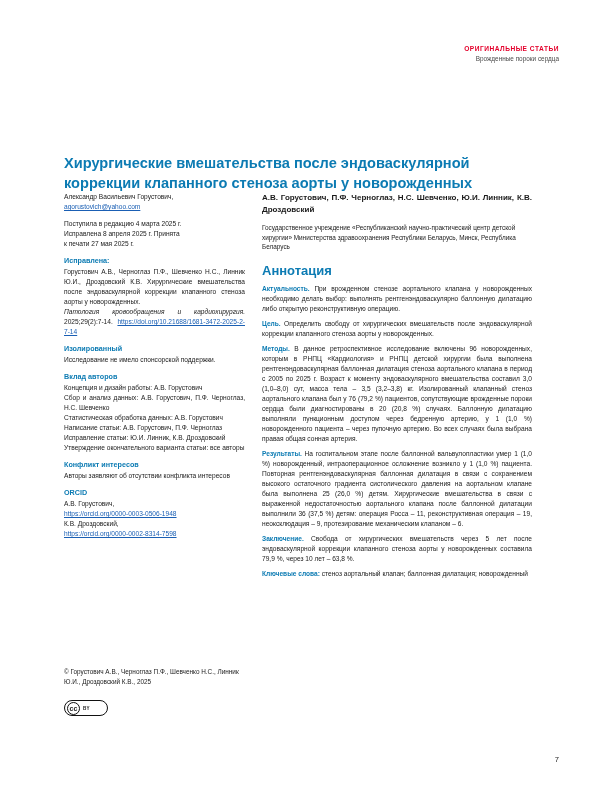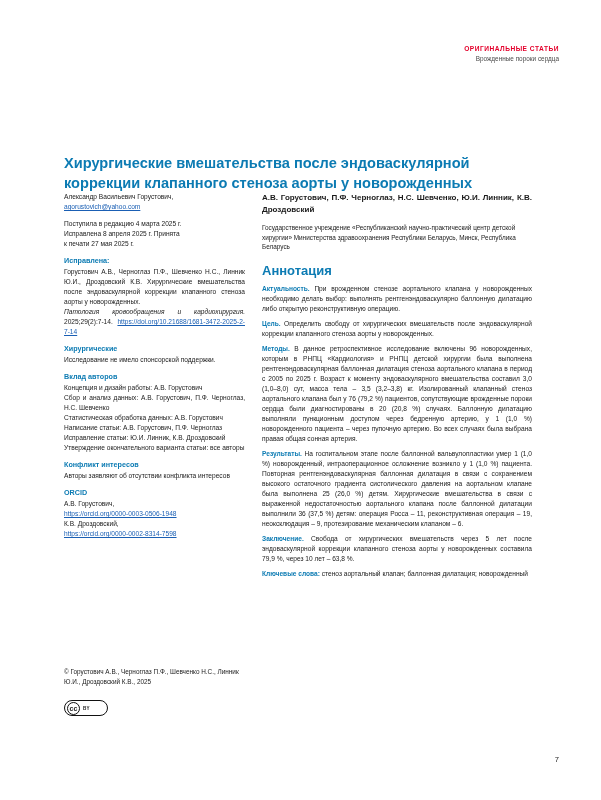--- a/index.html
+++ b/index.html
@@ -181,21 +181,21 @@
 
     <div class="blk">
       <p class="h-blue">Исправлена:</p>
       <p>Горустович А.В., Черноглаз П.Ф., Шевченко Н.С., Линник Ю.И., Дроздовский К.В. Хирургические вмешательства после эндоваскулярной коррекции клапанного стеноза аорты у новорожденных.</p>
       <p><span class="ital">Патология кровообращения и кардиохирургия.</span>
          <span>2025;29(2):7-14.</span>
          <a class="lnk" href="#">https://doi.org/10.21688/1681-3472-2025-2-7-14</a></p>
     </div>
 
     <div class="blk">
-      <p class="h-blue">Хирургические</p>
+      <p class="h-blue">Изолированный</p>
       <p>Исследование не имело спонсорской поддержки.</p>
     </div>
 
     <div class="blk">
       <p class="h-blue">Вклад авторов</p>
       <p>Концепция и дизайн работы: А.В. Горустович</p>
       <p>Сбор и анализ данных: А.В. Горустович, П.Ф. Черноглаз, Н.С. Шевченко</p>
       <p>Статистическая обработка данных: А.В. Горустович</p>
       <p>Написание статьи: А.В. Горустович, П.Ф. Черноглаз</p>
       <p>Исправление статьи: Ю.И. Линник, К.В. Дроздовский</p>

